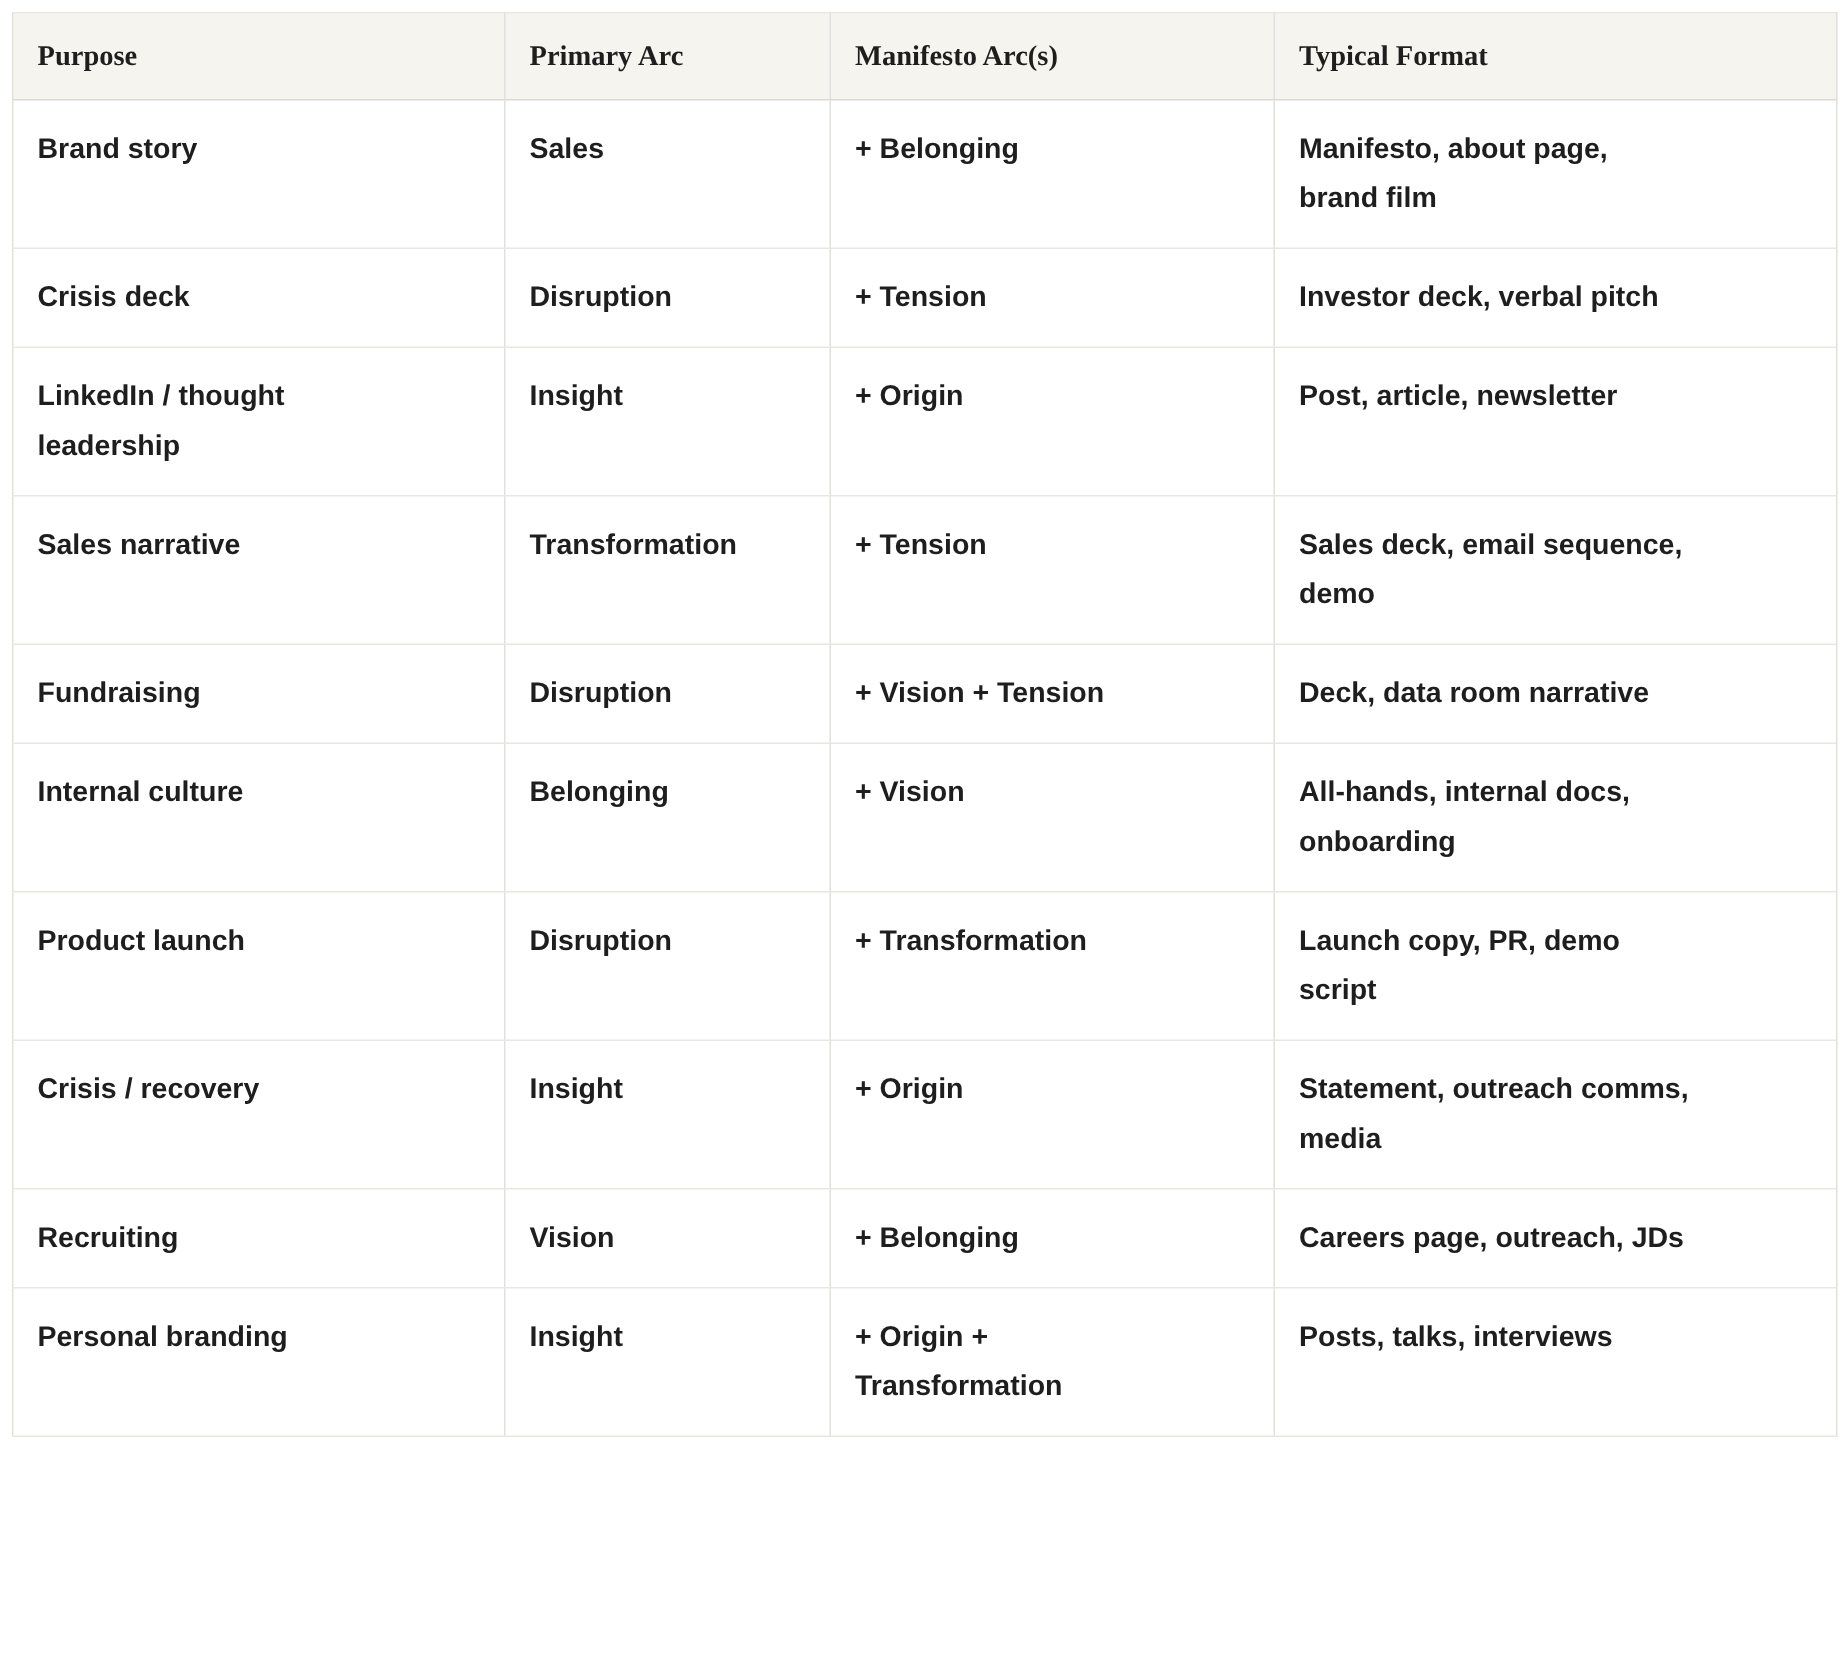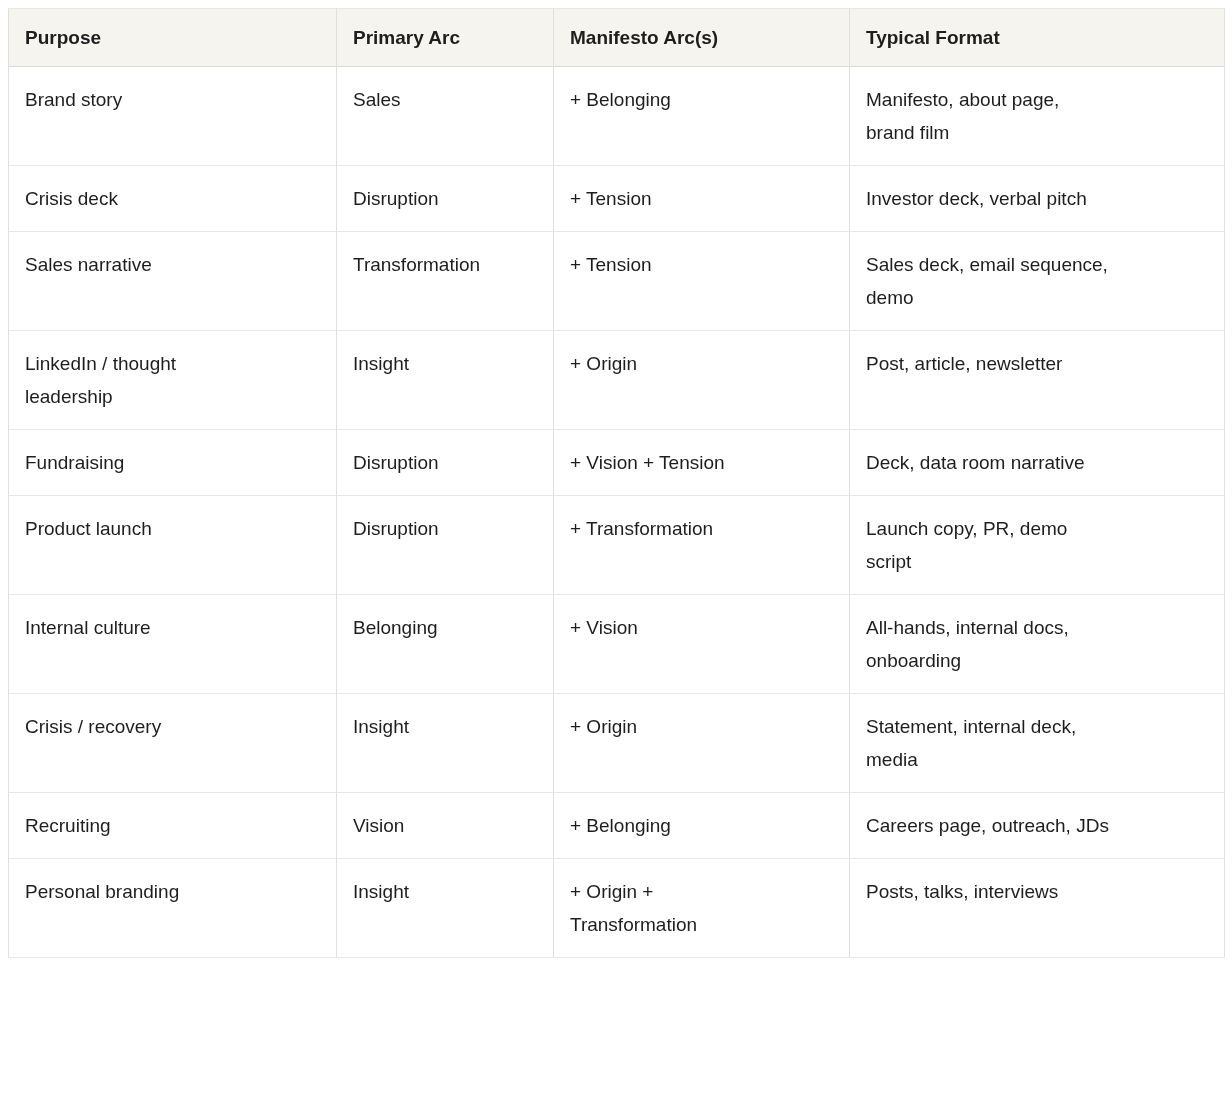--- a/index.html
+++ b/index.html
@@ -33,26 +33,28 @@
   col.c4{width:375px;}
   th,td{
     text-align:left;
     vertical-align:top;
     font-size:19px;
     line-height:33px;
     border-left:1px solid var(--border-v);
     border-right:1px solid var(--border-v);
     border-top:1px solid var(--border-h);
     border-bottom:1px solid var(--border-h);
+    font-weight:bold;
   }
   th{
     background:var(--header-bg);
     font-weight:600;
     padding:12px 16px;
     border-bottom:1px solid var(--header-border);
+    font-family:Liberation Serif, serif;
   }
   td{
     padding:16px 16px;
     white-space:pre-line;
   }
 </style>
 </head>
 <body>
 
 <div class="table-wrap">
@@ -79,58 +81,58 @@
         <td>Manifesto, about page,
 brand film</td>
       </tr>
       <tr>
         <td>Crisis deck</td>
         <td>Disruption</td>
         <td>+ Tension</td>
         <td>Investor deck, verbal pitch</td>
       </tr>
       <tr>
+        <td>LinkedIn / thought
+leadership</td>
+        <td>Insight</td>
+        <td>+ Origin</td>
+        <td>Post, article, newsletter</td>
+      </tr>
+      <tr>
         <td>Sales narrative</td>
         <td>Transformation</td>
         <td>+ Tension</td>
         <td>Sales deck, email sequence,
 demo</td>
       </tr>
       <tr>
-        <td>LinkedIn / thought
-leadership</td>
-        <td>Insight</td>
-        <td>+ Origin</td>
-        <td>Post, article, newsletter</td>
-      </tr>
-      <tr>
         <td>Fundraising</td>
         <td>Disruption</td>
         <td>+ Vision + Tension</td>
         <td>Deck, data room narrative</td>
+      </tr>
+      <tr>
+        <td>Internal culture</td>
+        <td>Belonging</td>
+        <td>+ Vision</td>
+        <td>All-hands, internal docs,
+onboarding</td>
       </tr>
       <tr>
         <td>Product launch</td>
         <td>Disruption</td>
         <td>+ Transformation</td>
         <td>Launch copy, PR, demo
 script</td>
       </tr>
       <tr>
-        <td>Internal culture</td>
-        <td>Belonging</td>
-        <td>+ Vision</td>
-        <td>All-hands, internal docs,
-onboarding</td>
-      </tr>
-      <tr>
         <td>Crisis / recovery</td>
         <td>Insight</td>
         <td>+ Origin</td>
-        <td>Statement, internal deck,
+        <td>Statement, outreach comms,
 media</td>
       </tr>
       <tr>
         <td>Recruiting</td>
         <td>Vision</td>
         <td>+ Belonging</td>
         <td>Careers page, outreach, JDs</td>
       </tr>
       <tr>
         <td>Personal branding</td>

